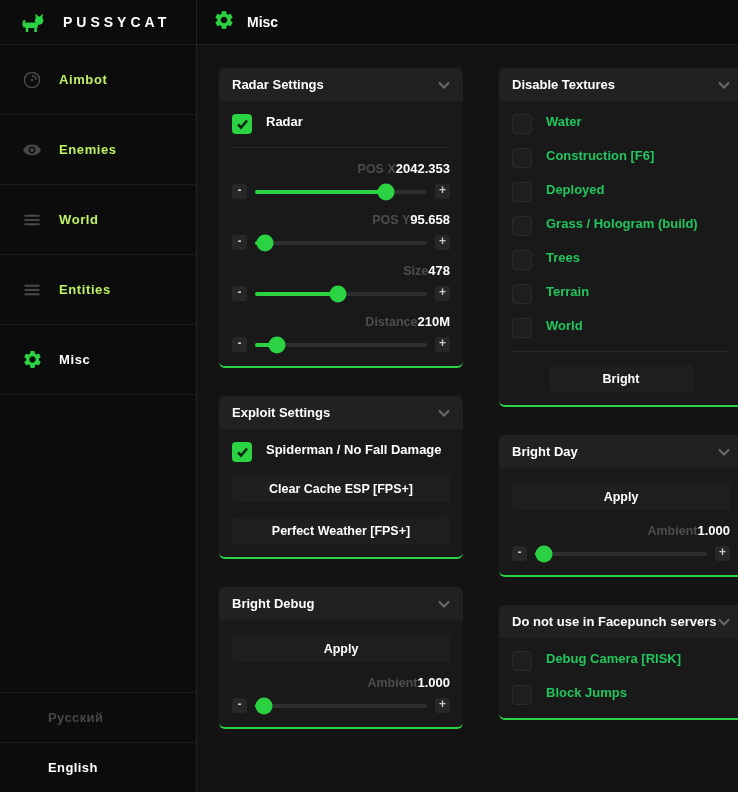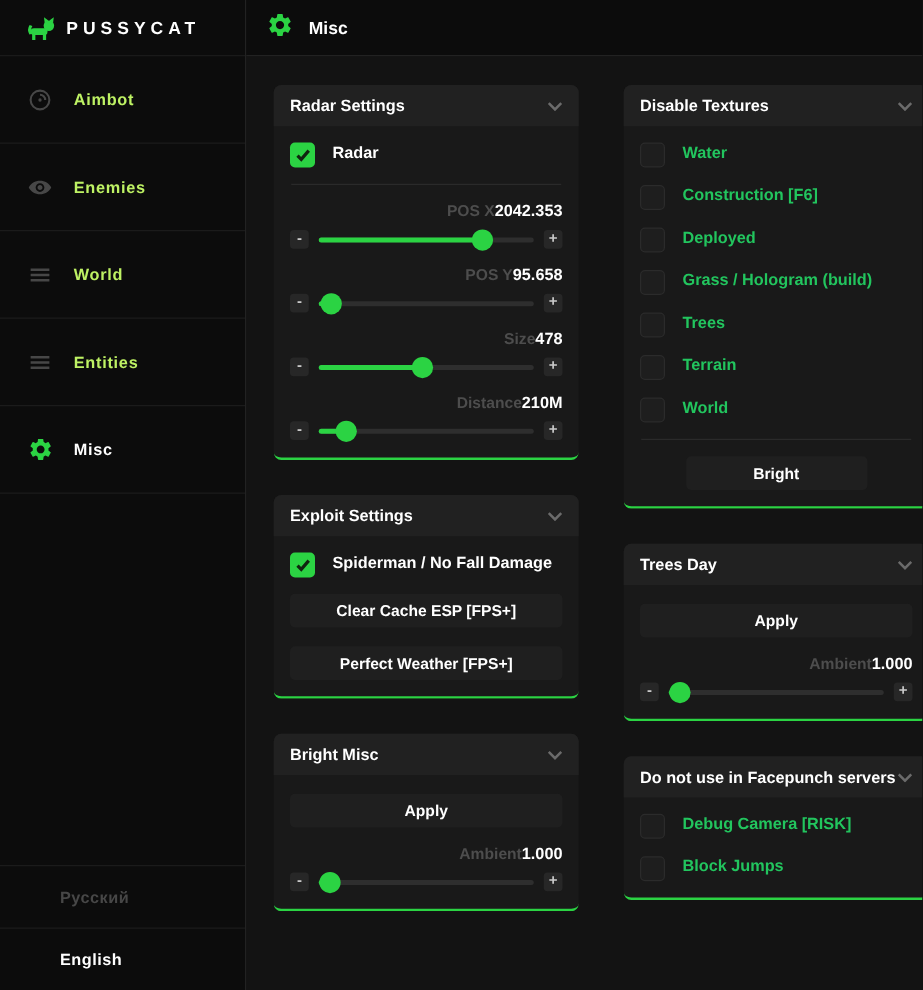--- a/index.html
+++ b/index.html
@@ -2,21 +2,21 @@
 <html><head>
 <meta charset="utf-8">
 <style>
   *{margin:0;padding:0;box-sizing:border-box}
   html,body{background:#131313}
   body{width:738px;height:792px;font-family:"Liberation Sans",sans-serif;color:#fff;overflow:hidden}
   .app{display:flex;width:738px;height:792px}
 
   
   .sidebar{width:197px;min-width:197px;background:#0c0c0c;border-right:1px solid #222;display:flex;flex-direction:column}
-  .logo{height:45px;min-height:45px;display:flex;align-items:center;gap:8px;padding-left:20px;border-bottom:1px solid #1a1a1a}
+  .logo{height:45px;min-height:45px;display:flex;align-items:center;gap:18px;padding-left:20px;border-bottom:1px solid #1a1a1a}
   .logo-text{font-size:14px;font-weight:bold;letter-spacing:4px;color:#fff}
   .nav-item{height:70px;min-height:70px;display:flex;align-items:center;gap:16px;padding-left:21px;border-bottom:1px solid #1b1b1b;color:#bef264;font-size:13px;font-weight:bold;letter-spacing:.6px;cursor:pointer}
   .nav-item .nicon{width:22px;height:22px;display:flex;align-items:center;justify-content:center;color:#474747}
   .nav-item.active{color:#fff}
   .nav-item.active .nicon{color:#2bd343}
   .sidebar-spacer{flex:1}
   .footer-item{height:50px;min-height:50px;display:flex;align-items:center;padding-left:48px;border-top:1px solid #1b1b1b;color:#474747;font-size:13px;font-weight:bold;letter-spacing:.4px;cursor:pointer}
   .footer-item.active{color:#fff}
 
   
@@ -248,21 +248,21 @@
               </span>
               <span class="check-label">Spiderman / No Fall Damage</span>
             </div>
             <div class="btn">Clear Cache ESP [FPS+]</div>
             <div class="btn">Perfect Weather [FPS+]</div>
           </div>
         </div>
 
         <div class="panel">
           <div class="panel-header">
-            <span>Bright Misc</span>
+            <span>Bright Debug</span>
             <svg width="12" height="8" viewBox="0 0 12 8">
                 <path d="M1 1.5 L6 6.5 L11 1.5" stroke="#6b6b6b" stroke-width="2" fill="none"></path>
               </svg>
           </div>
           <div class="panel-body">
             <div class="btn mb" style="margin-top:2px">Apply</div>
             <div class="slider-group">
               <div class="slider-head">
                 <span class="slider-label">Ambient</span>
                 <span class="slider-value">1.000</span>
@@ -318,21 +318,21 @@
               <span class="checkbox off"></span>
               <span class="check-label dim">World</span>
             </div>
             <div class="divider"></div>
             <div class="btn narrow">Bright</div>
           </div>
         </div>
 
         <div class="panel">
           <div class="panel-header">
-            <span>Trees Day</span>
+            <span>Bright Day</span>
             <svg width="12" height="8" viewBox="0 0 12 8">
                 <path d="M1 1.5 L6 6.5 L11 1.5" stroke="#6b6b6b" stroke-width="2" fill="none"></path>
               </svg>
           </div>
           <div class="panel-body">
             <div class="btn mb" style="margin-top:2px">Apply</div>
             <div class="slider-group">
               <div class="slider-head">
                 <span class="slider-label">Ambient</span>
                 <span class="slider-value">1.000</span>

